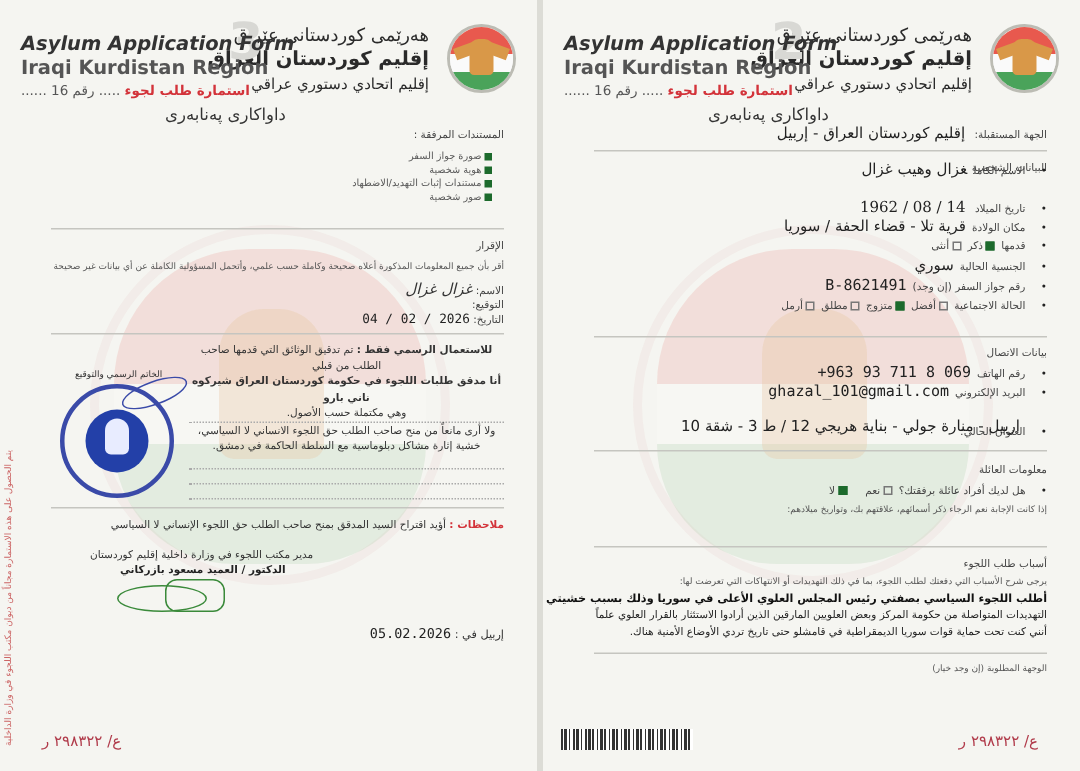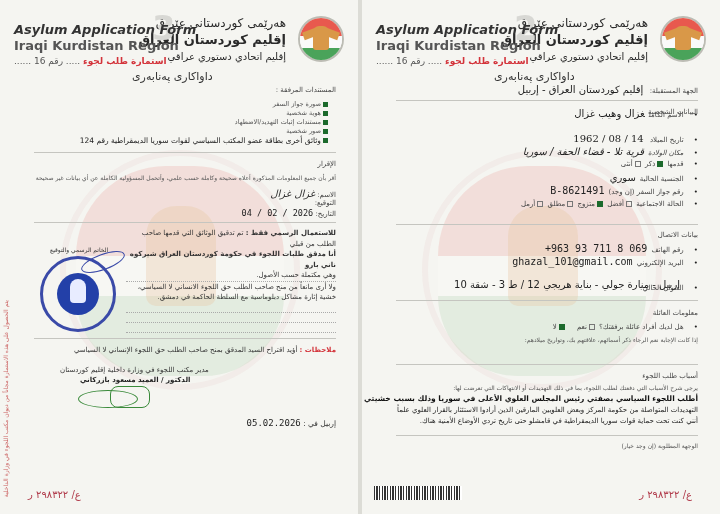--- a/index.html
+++ b/index.html
@@ -35,26 +35,26 @@
 
   .ar-title { position: absolute; right: 72px; text-align: right; direction: rtl; color: #2a2a2a; white-space: nowrap; }
   .ar-t1 { top: 8px; font-size: 12px; }
   .ar-t2 { top: 24px; font-size: 13px; font-weight: bold; }
   .ar-t3 { top: 43px; font-size: 10px; }
   .pg-num { position: absolute; left: 152px; top: 0px; font-size: 34px; color: #d8d8d4; font-weight: bold; }
   .en-t1 { position: absolute; left: 14px; top: 14px; font-size: 13px; font-style: italic; font-weight: bold; color: #333; }
   .en-t2 { position: absolute; left: 14px; top: 30px; font-size: 13px; font-weight: bold; color: #555; }
   .form-no { position: absolute; left: 14px; top: 48px; font-size: 9px; color: #555; direction: rtl; white-space: nowrap; }
   .form-no .red { color: #d3333a; font-weight: bold; }
-  .kurd-sub { position: absolute; left: 110px; top: 62px; font-size: 11px; letter-spacing: 2px; color: #333; direction: rtl; white-space: nowrap; margin-left: 22px; }
+  .kurd-sub { position: absolute; left: 110px; top: 62px; font-size: 11px; letter-spacing: 2px; color: #333; direction: rtl; white-space: nowrap; }
 
   .rtl { direction: rtl; text-align: right; }
   .small { font-size: 7px; color: #444; }
   .hr { position: absolute; height: 1px; background: #c5c5c0; left: 34px; right: 22px; }
-  .abs { position: absolute; }
+  .abs { position: absolute; text-align: center; }
 
   
   .bul { position: absolute; right: 22px; direction: rtl; font-size: 7px; color: #444; white-space: nowrap; }
   .bul::before { content: "•"; margin-left: 8px; color: #222; }
   .val { font-size: 10px; color: #222; margin-right: 4px; }
   .mono { font-family: "DejaVu Sans Mono", monospace; }
   .box { display: inline-block; width: 6px; height: 6px; border: 1px solid #777; vertical-align: middle; margin: 0 2px; }
   .box.on { background: #1c6a2c; border-color: #1c6a2c; }
   .sq { display: inline-block; width: 5px; height: 5px; background: #1c6a2c; margin-left: 2px; vertical-align: middle; }
   .docline { position: absolute; right: 30px; direction: rtl; font-size: 6.5px; color: #555; white-space: nowrap; }
@@ -105,21 +105,20 @@
       <span>..... رقم 16 ......</span>
     </div>
     <div class="kurd-sub">داواکاری پەنابەری</div>
   </div>
 
   <div class="abs rtl small" style="top:86px; right:22px;">المستندات المرفقة :</div>
   <div class="docline" style="top:100px;"><span class="sq"></span><span>صورة جواز السفر</span></div>
   <div class="docline" style="top:109px;"><span class="sq"></span><span>هوية شخصية</span></div>
   <div class="docline" style="top:118px;"><span class="sq"></span><span>مستندات إثبات التهديد/الاضطهاد</span></div>
   <div class="docline" style="top:127px;"><span class="sq"></span><span>صور شخصية</span></div>
-  <div class="docline" style="top:136px; font-size:7.5px; color:#222;"><span class="sq"></span><span>وثائق أخرى بطاقة عضو المكتب السياسي لقوات سوريا الديمقراطية رقم 124</span></div>
 
   <div class="hr" style="top:152px;"></div>
 
   <div class="abs rtl small" style="top:160px; right:22px;">الإقرار</div>
   <div class="abs rtl" style="top:174px; right:22px; font-size:6px; color:#555; white-space:nowrap;">أقر بأن جميع المعلومات المذكورة أعلاه صحيحة وكاملة حسب علمي، وأتحمل المسؤولية الكاملة عن أي بيانات غير صحيحة</div>
 
   <div class="abs rtl small" style="top:188px; right:22px;">
     <span>الاسم:</span>
     <span style="font-size:10px; font-style:italic; color:#333;">غزال غزال</span>
   </div>
@@ -211,21 +210,21 @@
 
   <div class="bul" style="top:108px;">
     <span>الاسم الكامل</span><span class="val">غزال وهيب غزال</span>
   </div>
   <div class="bul" style="top:133px;">
     <span>تاريخ الميلاد</span>
     <span class="val" style="font-family:'DejaVu Serif', serif;" dir="ltr">
       <span>1962</span> / <span>08</span> / <span>14</span>
     </span>
   </div>
-  <div class="bul" style="top:146px;font-style:italic;">
+  <div class="bul" style="top:146px;">
     <span>مكان الولادة</span><span class="val">قرية تلا - قضاء الحفة / سوريا</span>
   </div>
   <div class="bul" style="top:160px;">
     <span>قدمها</span>
     <span class="box on"></span><span>ذكر</span>
     <span class="box"></span><span>أنثى</span>
   </div>
   <div class="bul" style="top:172px;">
     <span>الجنسية الحالية</span><span class="val">سوري</span>
   </div>

